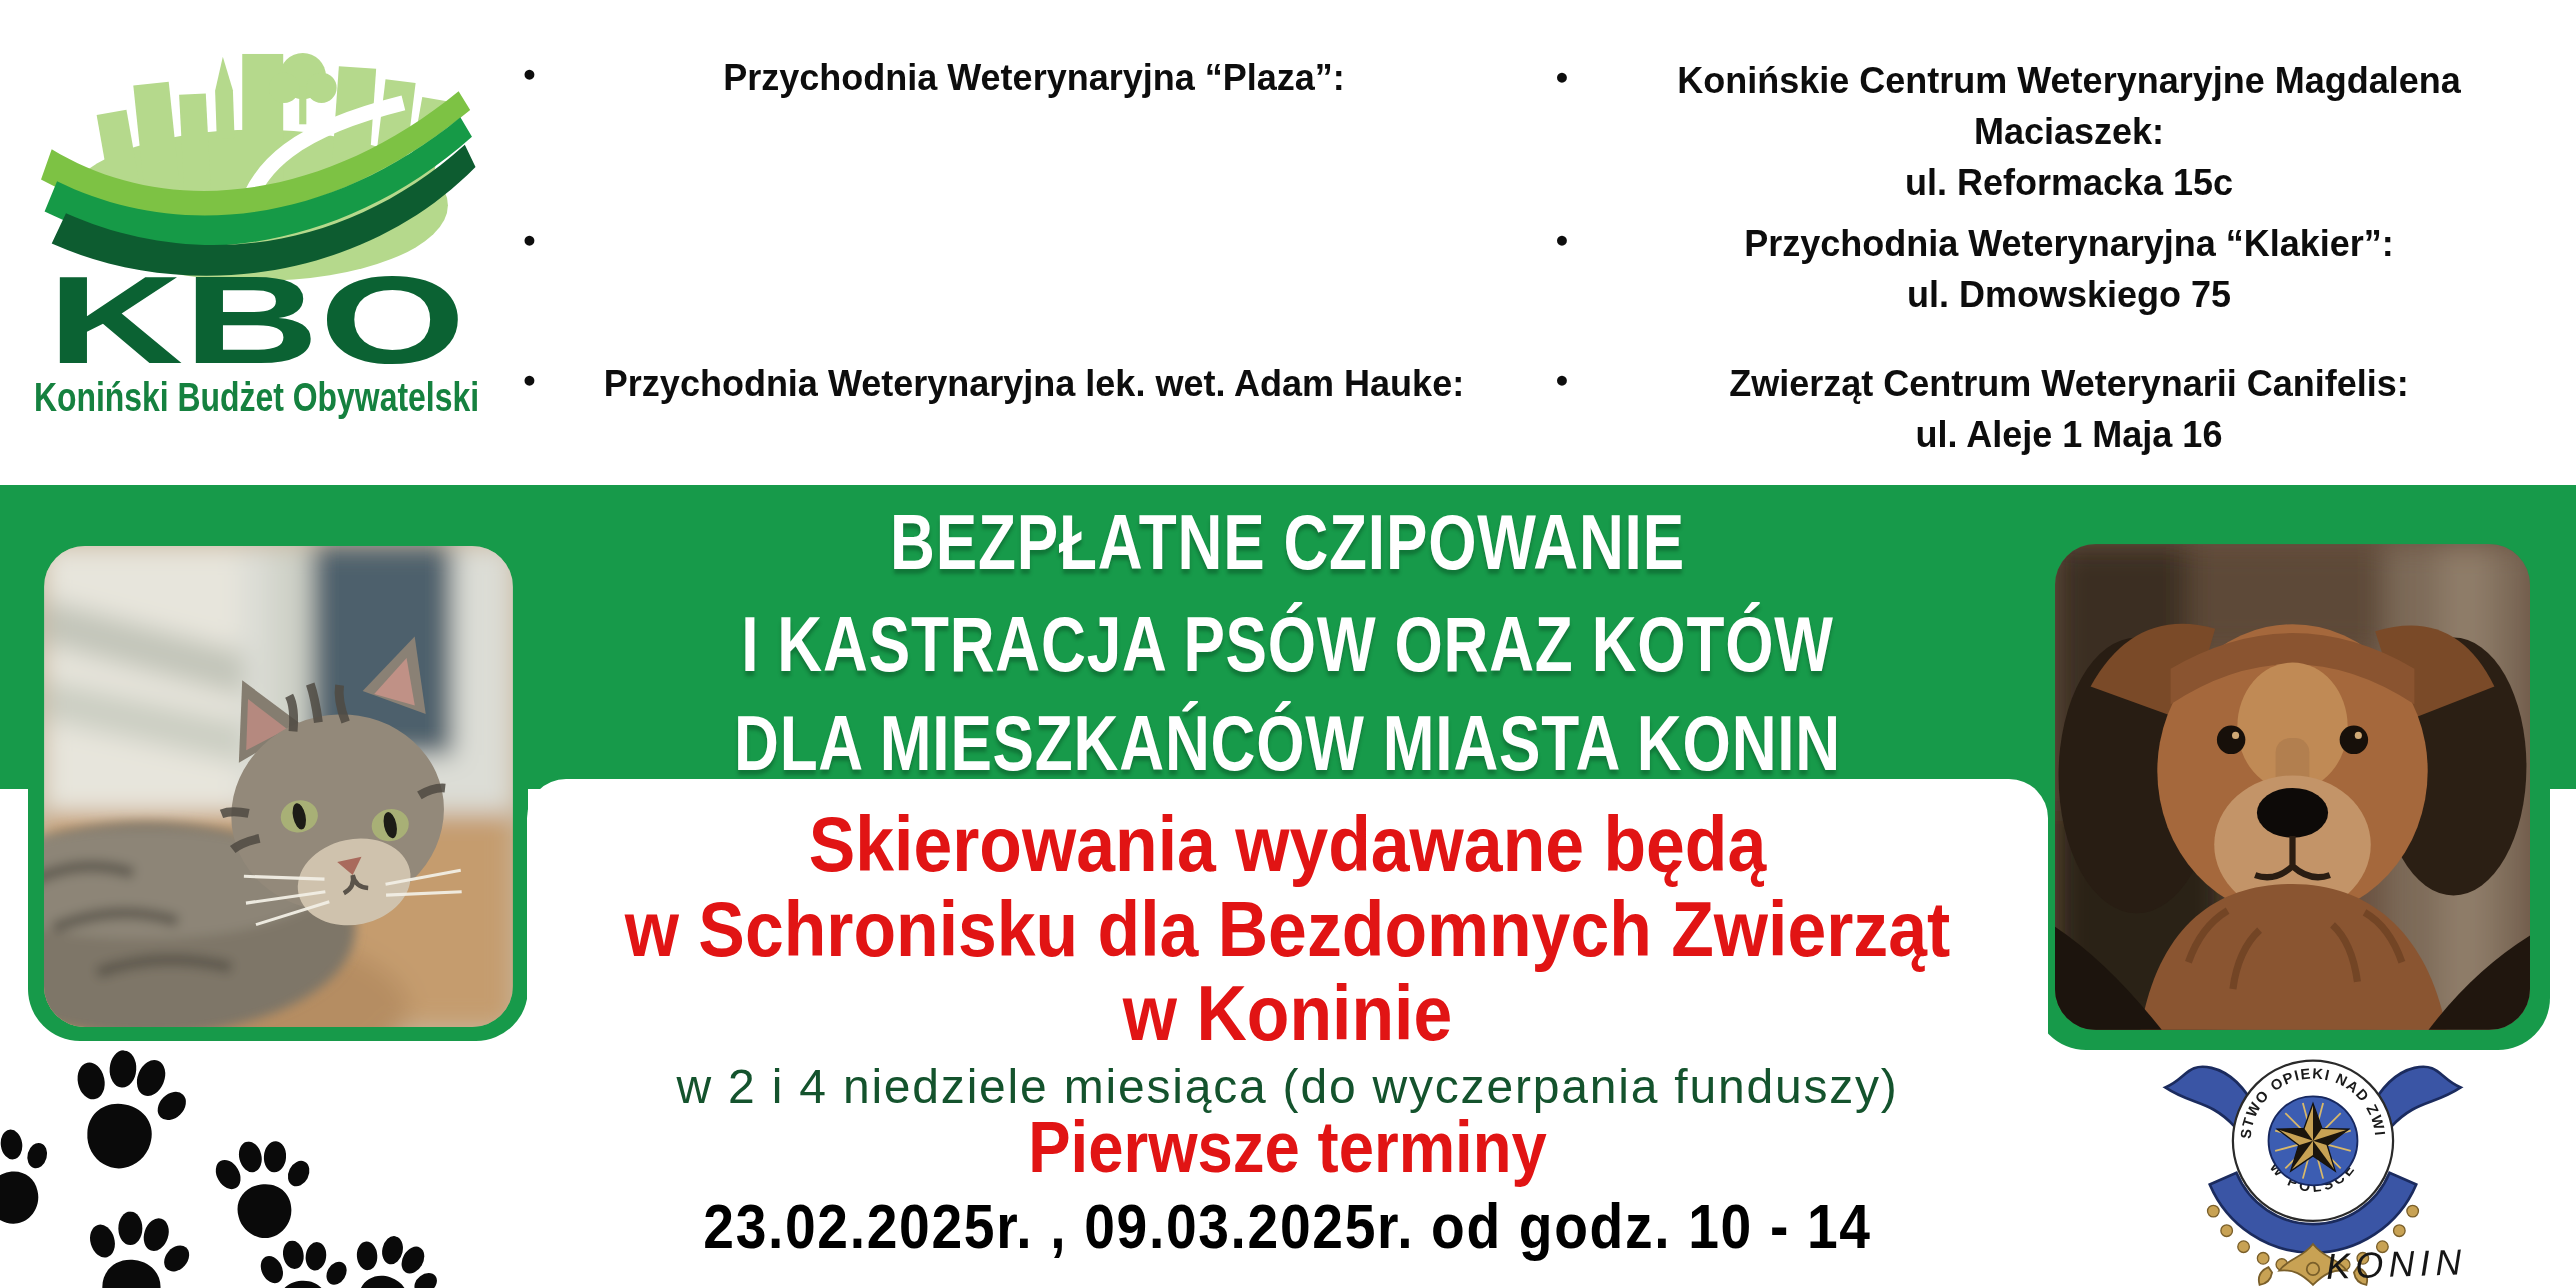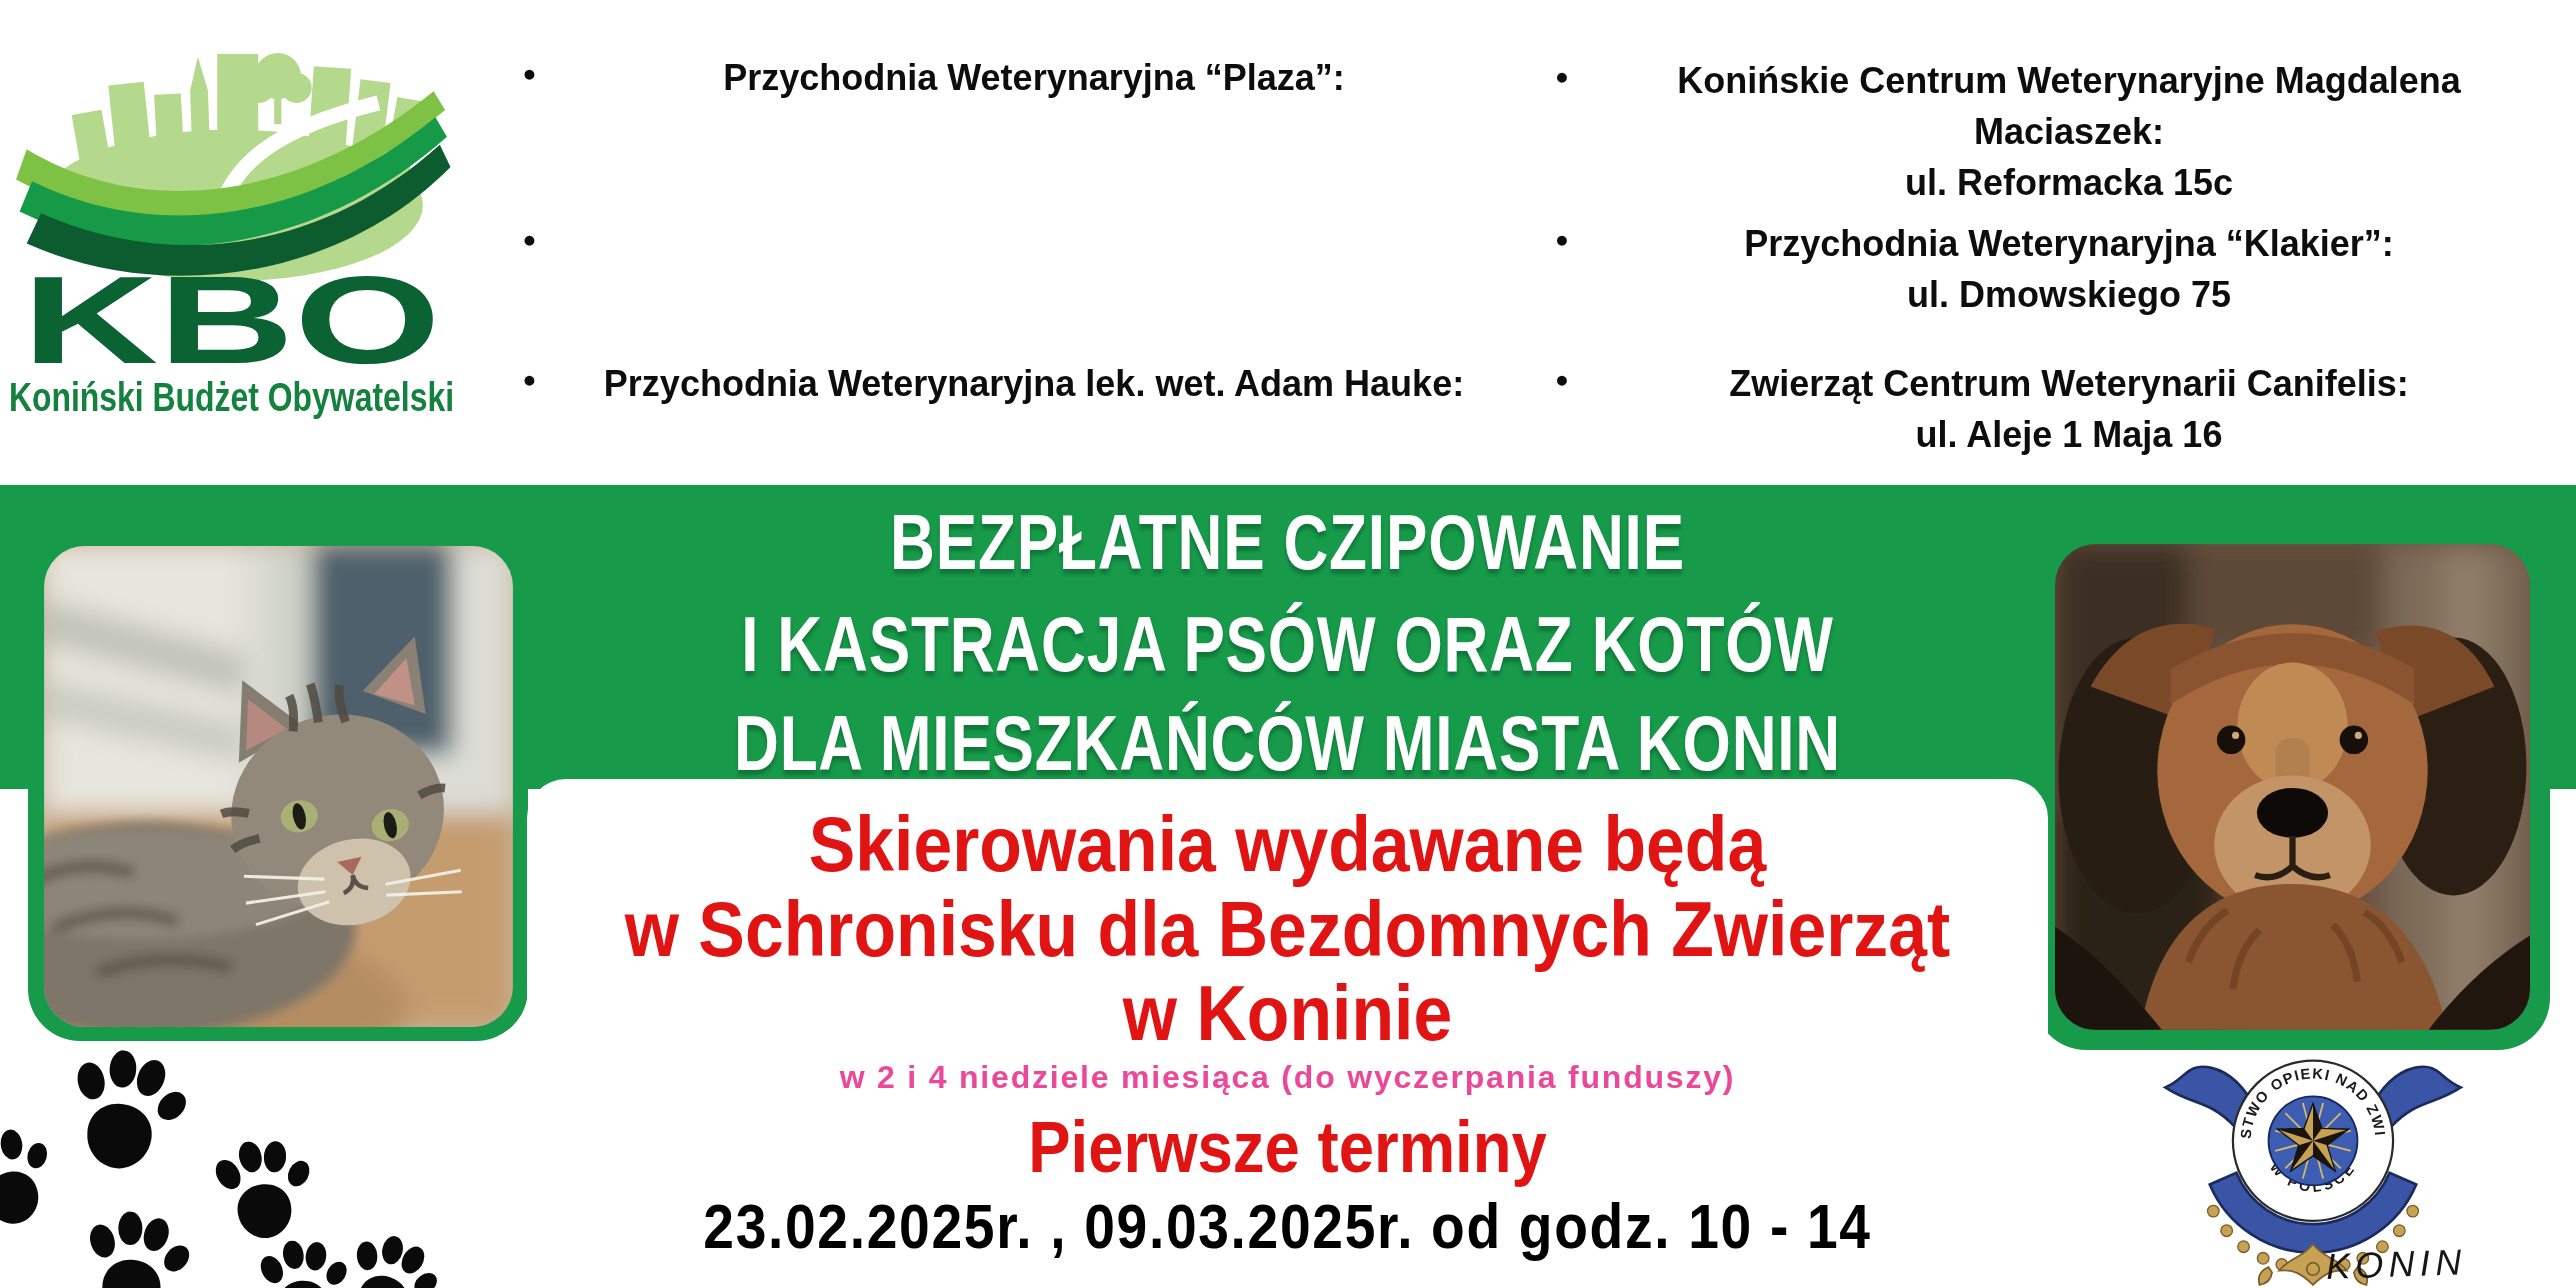--- a/index.html
+++ b/index.html
@@ -26,25 +26,25 @@
   .bullet{position:absolute;top:9.8px;font-size:23px;line-height:23px;}
   .col-left .bullet{left:-28.5px;}
   .col-right .bullet{left:-69px;}
   
   .center-line{position:absolute;left:527px;width:1521px;text-align:center;white-space:nowrap;}
   .heading-line{color:#ffffff;font-weight:bold;font-size:69px;letter-spacing:0.9px;
     transform:scale(0.9,1.12);text-shadow:0 4.4px 3.6px rgba(0,40,15,0.30);}
   .hl-1{top:503px;} .hl-2{top:605px;} .hl-3{top:704px;}
   .referral-line{color:#e11414;font-weight:bold;font-size:75px;transform:scale(0.93,1.05);}
   .rl-1{top:801px;} .rl-2{top:886px;} .rl-3{top:970px;}
-  .schedule-note{top:1059px;color:#ec4899;font-weight:bold;font-size:32px;letter-spacing:1.8px;}
+  .schedule-note{top:1059px;color:#14532d;font-weight:normal;font-size:48px;letter-spacing:1.8px;}
   .first-terms{top:1108px;color:#e11414;font-weight:bold;font-size:69px;transform:scale(0.92,1.05);}
   .dates-line{top:1192px;color:#000;font-weight:bold;font-size:60px;letter-spacing:1.8px;transform:scale(0.92,1.05);}
   
-  .kbo-logo{position:absolute;left:0;top:5.3px;width:463px;height:420px;}
+  .kbo-logo{position:absolute;left:25px;top:5.3px;width:463px;height:420px;}
   .toz-badge{position:absolute;left:2135px;top:1034px;width:356px;height:254px;}
   .toz-city{position:absolute;left:2326px;top:1242px;width:231px;font-size:36px;font-style:italic;
     letter-spacing:5.3px;color:#161616;transform:rotate(-2deg);font-weight:500;}
   .paw{position:absolute;}
 </style>
 </head>
 <body>
 
 <div class="green-band"></div>
 <div class="tab tab-left"></div>

